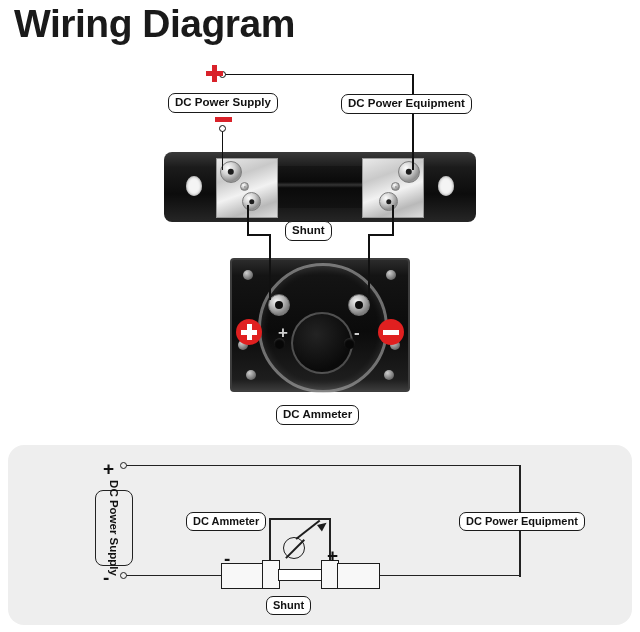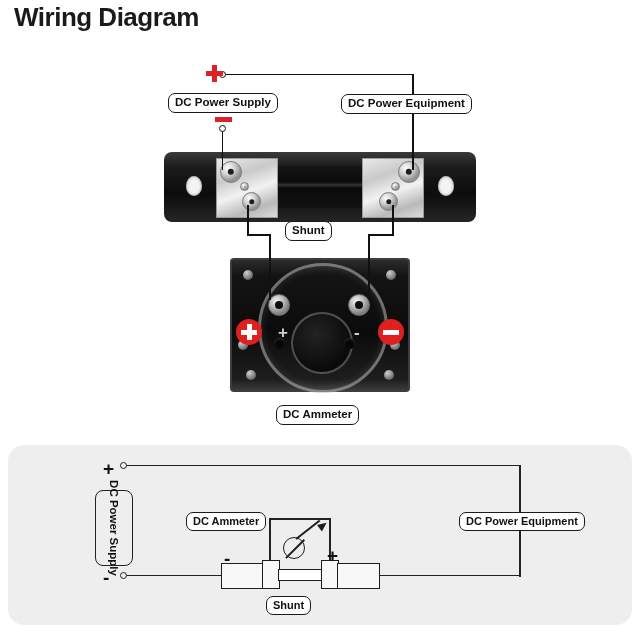--- a/index.html
+++ b/index.html
@@ -14,21 +14,21 @@
     overflow: hidden;
     font-family: "Liberation Sans", sans-serif;
     color: #111111;
   }
 
   
   #page-title {
     position: absolute;
     left: 14px;
     top: 2px;
-    font-size: 26px;
+    font-size: 39px;
     font-weight: bold;
     letter-spacing: -0.5px;
     color: #1a1a1a;
     white-space: nowrap;
   }
 
   
   .pill {
     position: absolute;
     background: #ffffff;

